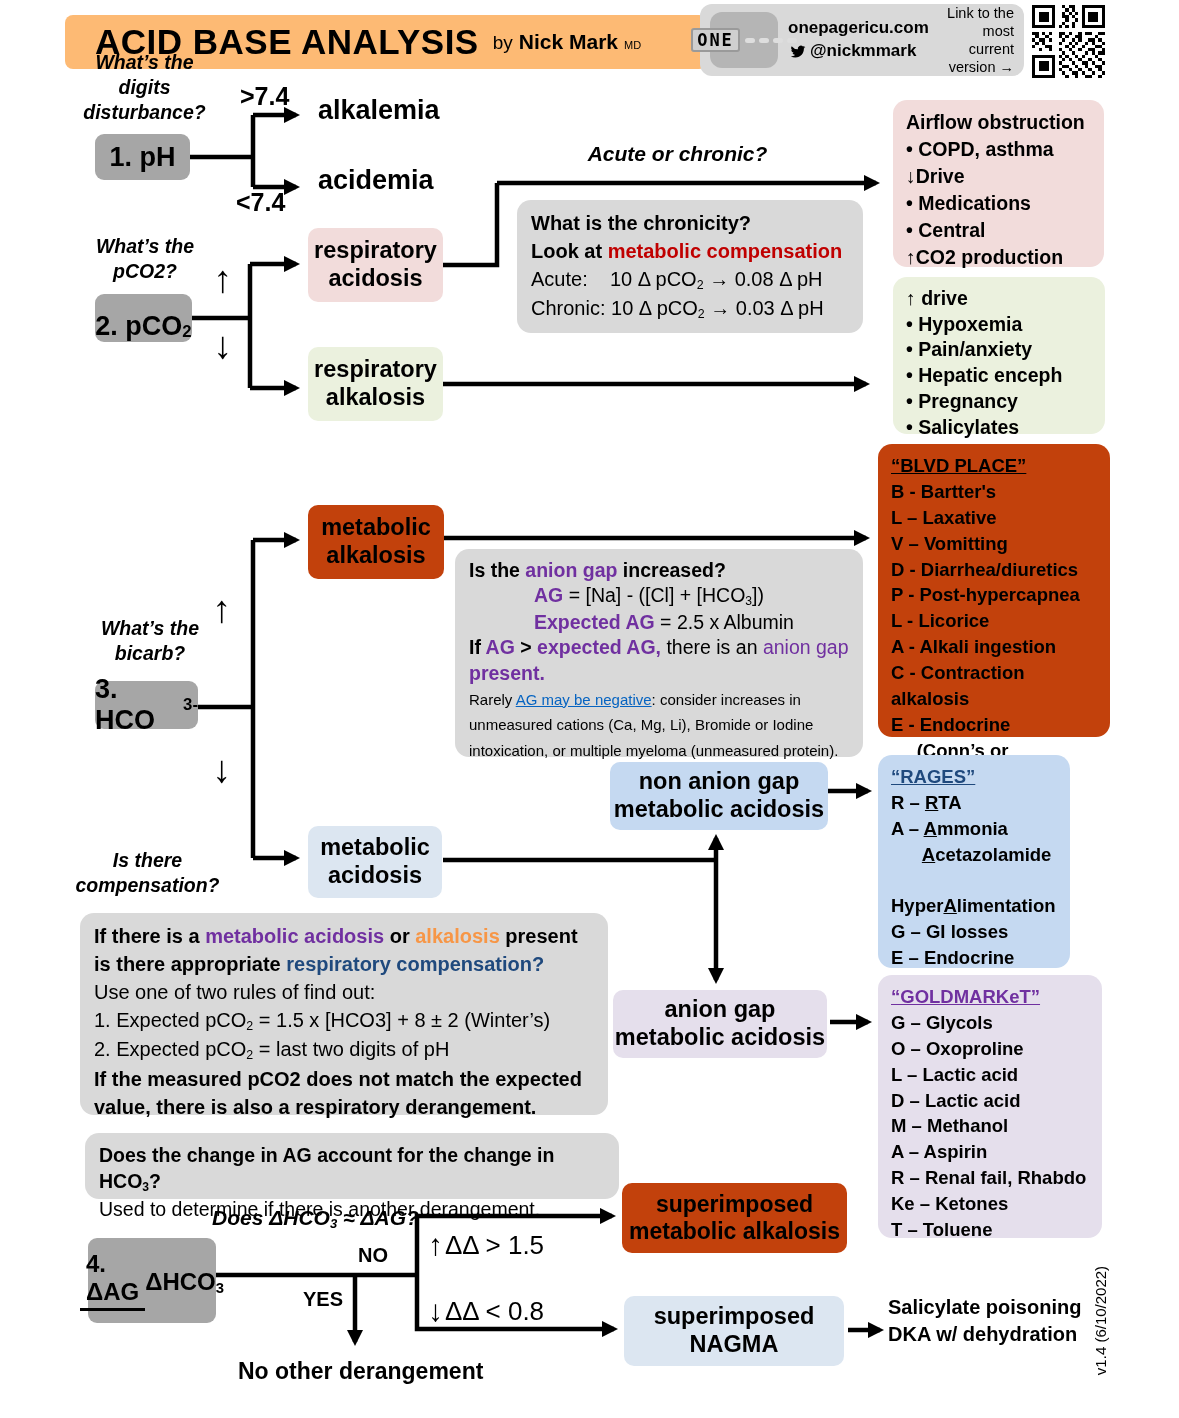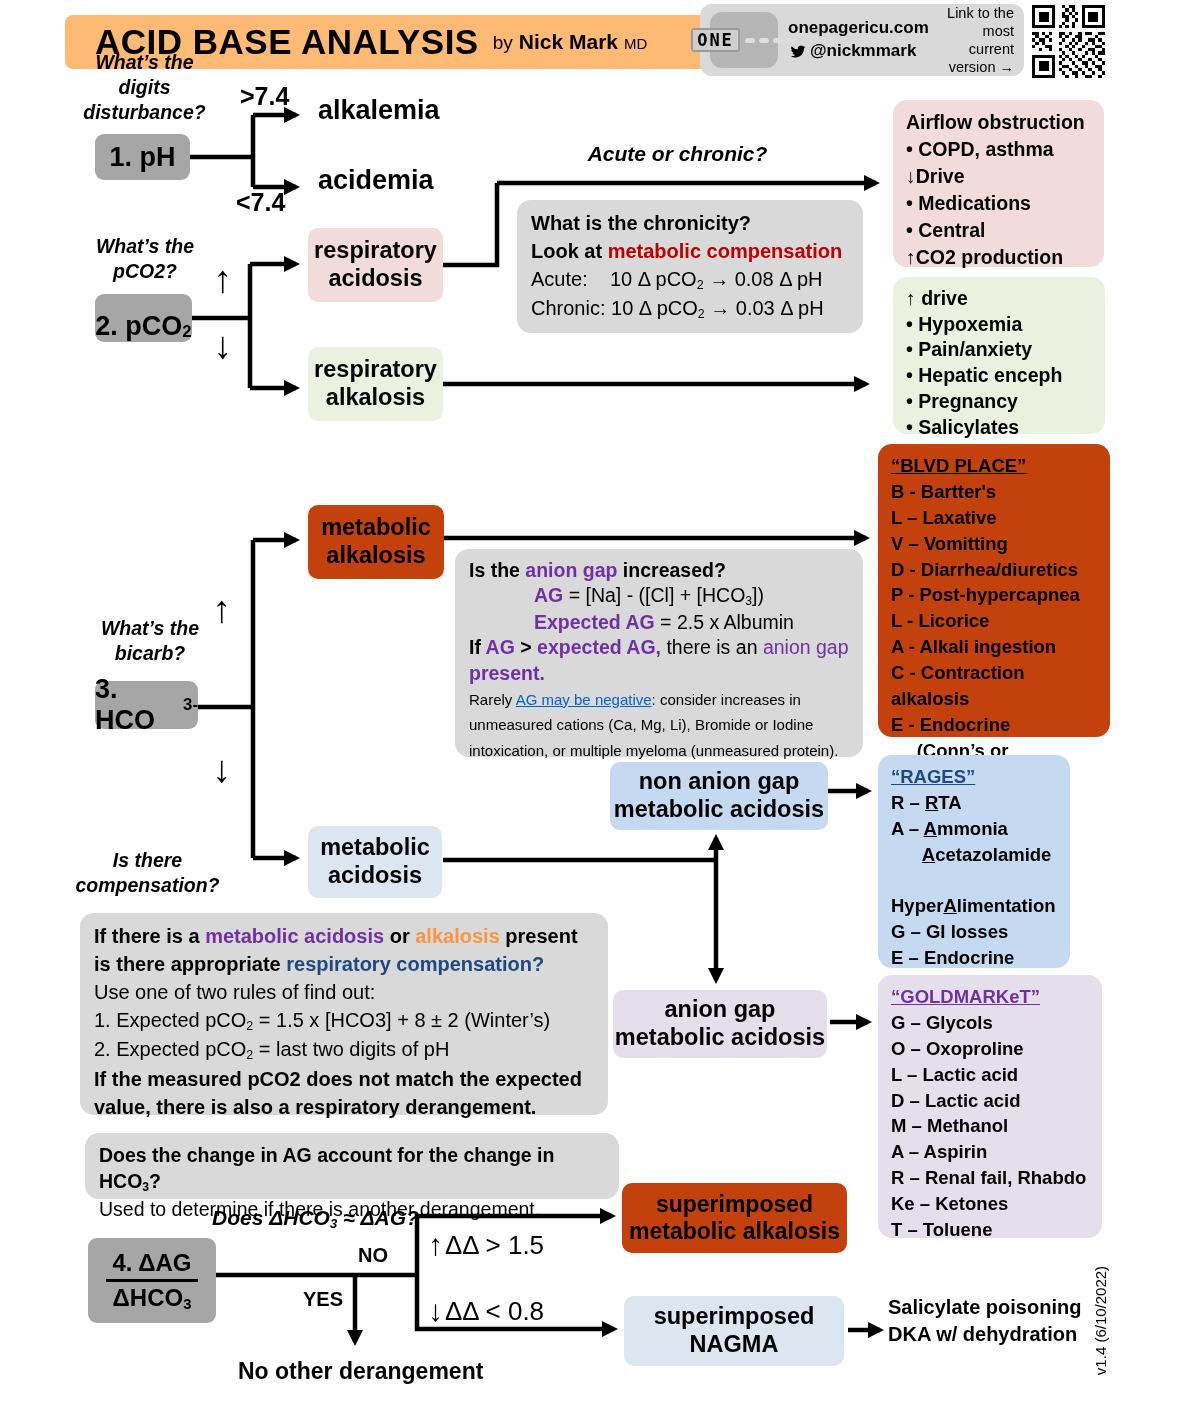--- a/index.html
+++ b/index.html
@@ -17,21 +17,21 @@
   .sub{font-size:62%;vertical-align:-18%;}
   .sup{font-size:62%;vertical-align:38%;}
   .sm{font-size:15px;}
   .ln{white-space:pre-wrap;}
   
   .titlebar{left:65px;top:15px;width:642px;height:54px;background:#fdba74;border-radius:8px;
             display:flex;align-items:center;padding-left:30px;}
   .title{font-size:35px;font-weight:bold;letter-spacing:.5px;}
   .byline{margin-left:14px;font-size:19px;display:flex;align-items:baseline;gap:6px;}
   .author{font-weight:bold;font-size:21px;}
-  .cred{font-size:15px;}
+  .cred{font-size:11px;}
   .hdr{left:700px;top:4px;width:324px;height:72px;background:#d9d9d9;border-radius:12px;
        display:flex;align-items:center;gap:10px;padding:5px 10px;}
   .pager{width:68px;height:56px;background:#b5b5b5;border-radius:12px;display:flex;flex-direction:row;
          align-items:center;justify-content:center;gap:5px;flex:0 0 auto;}
   .pager-screen{background:#cfcfcf;border:2px solid #9a9a9a;border-radius:3px;padding:0 4px;
                 font-family:"DejaVu Sans Mono",monospace;font-weight:bold;font-size:17px;letter-spacing:2px;}
   .pager-dots{display:flex;gap:4px;}
   .pager-dots i{width:10px;height:5px;border-radius:3px;background:#dedede;display:block;}
   .hdr-mid{font-weight:bold;font-size:17px;line-height:1.35;white-space:nowrap;}
   .handle-row{display:flex;align-items:center;gap:4px;}
@@ -308,21 +308,21 @@
       <div class="ln"><span class="b">Does the change in AG account for the change in HCO</span><span class="b sub">3</span><span class="b">?</span></div>
       <div class="ln"><span>Used to determine if there is another derangement.</span></div>
     </div>
 
   <div class="abs lbl i" style="left:212px;top:1206px;font-size:21px;">
     <span>Does ΔHCO</span><span class="sub">3</span><span> ≈ ΔAG?</span>
   </div>
   <div class="abs lbl" style="left:358px;top:1244px;font-size:20px;">NO</div>
   <div class="abs lbl" style="left:303px;top:1288px;font-size:20px;">YES</div>
 
-  <div class="abs step" style="left:88px;top:1238px;width:128px;height:85px;flex-direction:column;font-size:24px;">
+  <div class="abs step" style="left:88px;top:1238px;width:128px;height:85px;flex-direction:row;font-size:24px;">
     <div style="border-bottom:3px solid #000;padding:0 6px 2px;">4. ΔAG</div>
     <div style="padding-top:2px;">
       <span>ΔHCO</span><span class="sub">3</span>
     </div>
   </div>
 
   <div class="abs ddlbl" style="left:428px;top:1228px;">
     <span class="arr">↑</span>
     <span>ΔΔ &gt; 1.5</span>
   </div>

